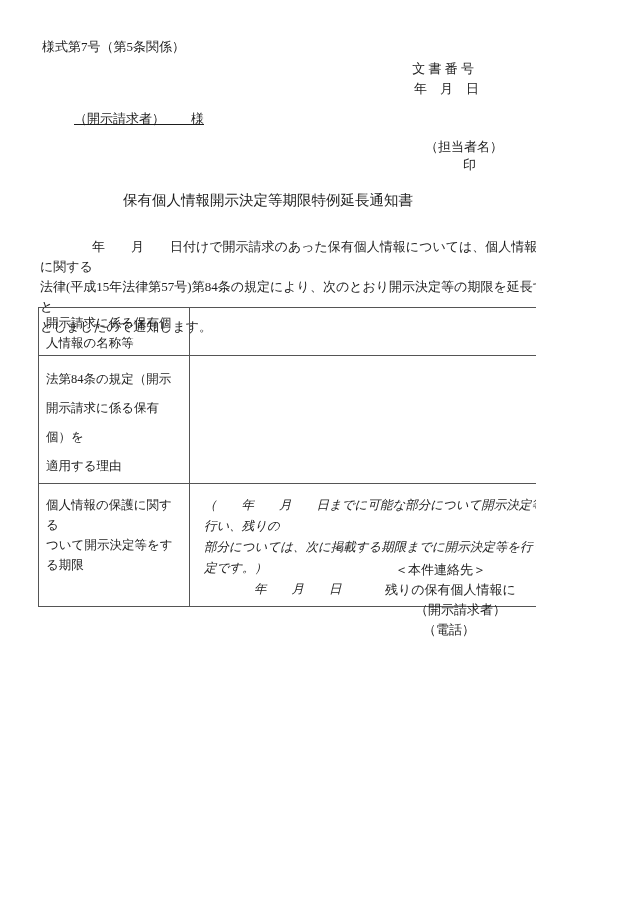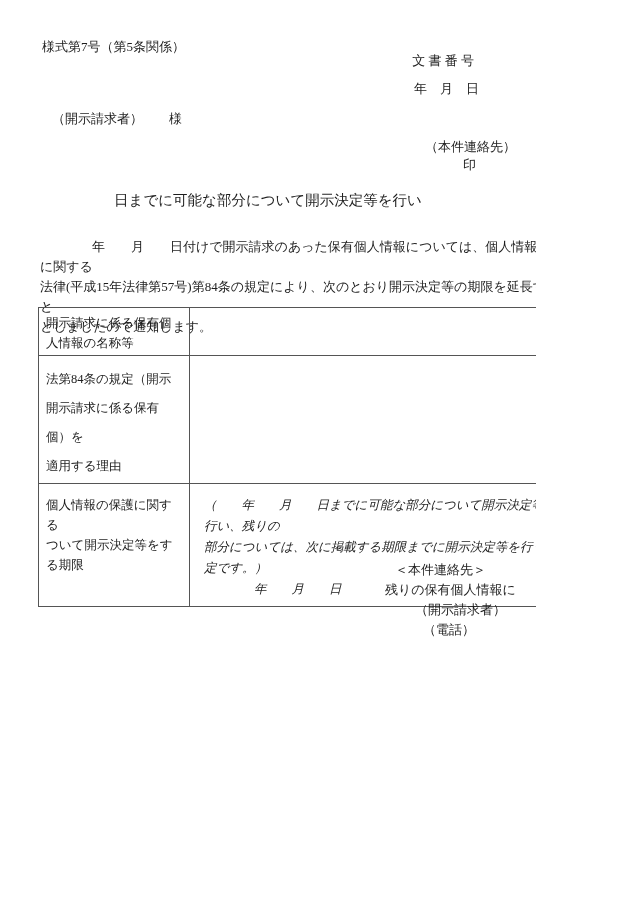--- a/index.html
+++ b/index.html
@@ -18,32 +18,33 @@
     overflow: hidden;
   }
   .form-number {
     position: absolute;
     left: 42px;
     top: 38px;
   }
   .doc-number {
     position: absolute;
     right: 62px;
-    top: 52px;
+    top: 60px;
     margin-left: 28px;
   }
   .doc-date {
     position: absolute;
     right: 57px;
     top: 80px;
   }
   .recipient {
     position: absolute;
-    left: 52px;
+    left: 74px;
     top: 110px;
+    text-decoration: underline;
   }
   .agency-line {
     position: absolute;
     left: 425px;
     top: 138px;
   }
   .seal {
     margin-left: 38px;
   }
   .title {
@@ -112,25 +113,25 @@
 
   <div class="form-number">様式第7号（第5条関係）</div>
 
   <div class="doc-number">文 書 番 号</div>
 
   <div class="doc-date">年　月　日</div>
 
   <div class="recipient">（開示請求者）　　様</div>
 
   <div class="agency-line">
-    <span>（本件連絡先）</span>
+    <span>（担当者名）</span>
     <span class="seal">印</span>
   </div>
 
-  <h1 class="title">日までに可能な部分について開示決定等を行い</h1>
+  <h1 class="title">保有個人情報開示決定等期限特例延長通知書</h1>
 
   <p class="body-text">　　　　年　　月　　日付けで開示請求のあった保有個人情報については、個人情報の保護に関する
 法律(平成15年法律第57号)第84条の規定により、次のとおり開示決定等の期限を延長すること
 としましたので通知します。</p>
 
   <table class="form-table">
     <tbody>
       <tr class="row-0">
         <td class="label-cell">開示請求に係る保有個
 人情報の名称等</td>

